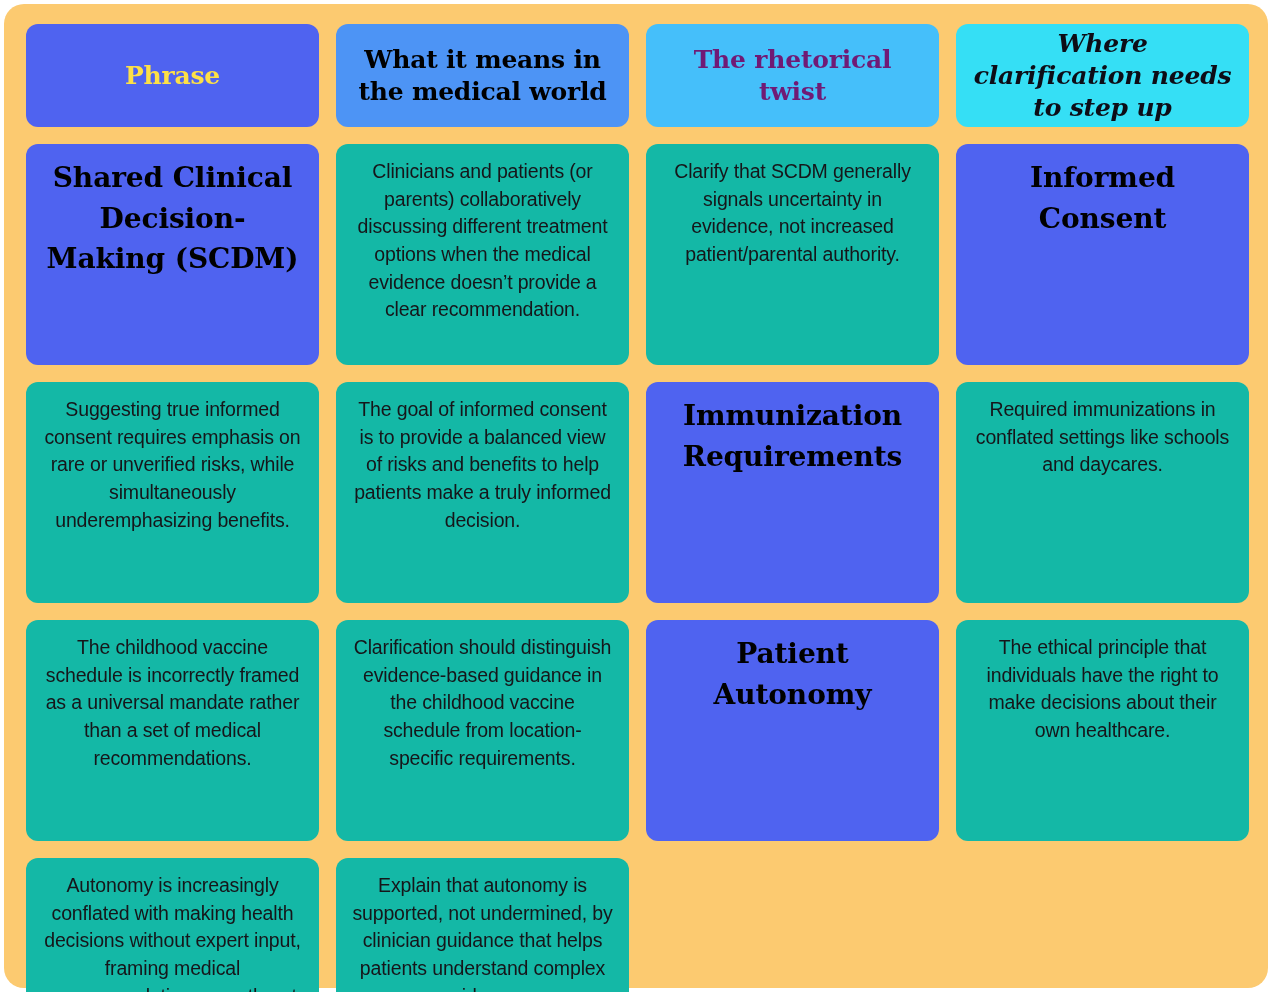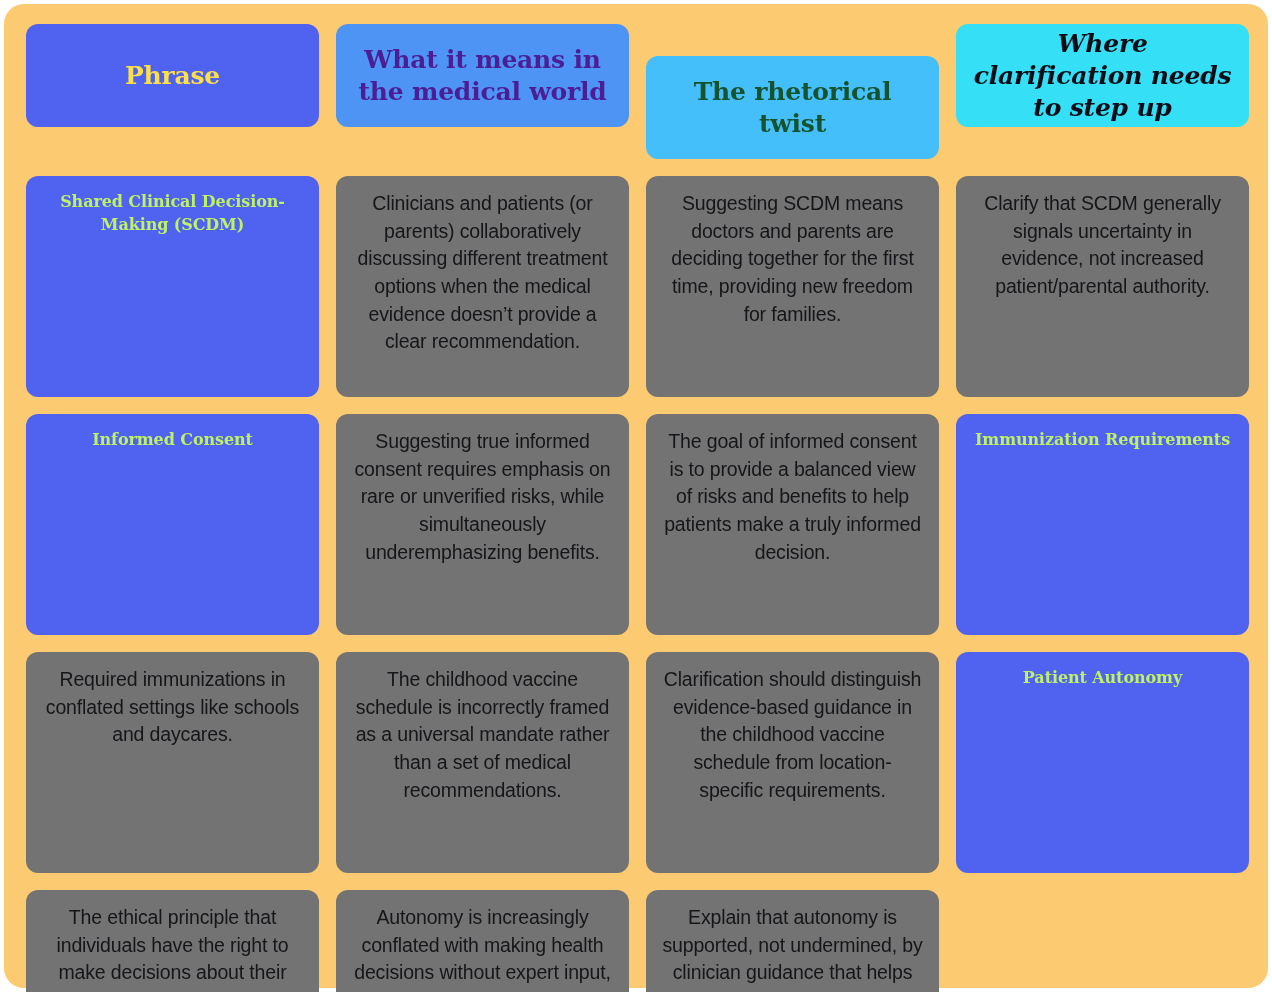--- a/index.html
+++ b/index.html
@@ -44,45 +44,45 @@
     height: 103px;
     box-sizing: border-box;
     padding: 6px 14px;
     font-family: "DejaVu Serif", "Liberation Serif", serif;
     font-weight: 700;
     font-size: 25px;
     line-height: 1.28;
     letter-spacing: -0.2px;
   }
   .hdr.c0 { background: #4F63F0; color: #fde047; font-size: 25px; }
-  .hdr.c1 { background: #4D94F5; color: #4c1d95; }
-  .hdr.c2 { background: #45BFFA; color: #14532d; margin-top: 32px; }
+  .hdr.c1 { background: #4D94F5; color: #000000; }
+  .hdr.c2 { background: #45BFFA; color: #701a75; }
   .hdr.c3 { background: #35DFF5; color: #0d0d17; font-style: italic; }
 
   
   .rowlabel {
     background: #4F63F0;
-    color: #bef264;
+    color: #000000;
     border-radius: 12px;
     display: flex;
     align-items: center;
     justify-content: center;
     text-align: center;
     padding: 10px 18px;
     box-sizing: border-box;
     font-family: "DejaVu Serif", "Liberation Serif", serif;
     font-weight: 700;
-    font-size: 16px;
+    font-size: 28px;
     line-height: 1.45;
     letter-spacing: -0.1px;
   }
 
   
   .cell {
-    background: #737373;
+    background: #14b8a6;
     color: #16161a;
     border-radius: 12px;
     display: flex;
     align-items: center;
     justify-content: center;
     text-align: center;
     padding: 14px 16px;
     box-sizing: border-box;
     font-family: "Liberation Sans", sans-serif;
     font-size: 19.5px;
@@ -119,23 +119,20 @@
       <span class="txt">Where clarification needs to step up</span>
     </div>
 
     <div class="rowlabel r0">
       <span class="txt">Shared Clinical Decision-Making (SCDM)</span>
     </div>
     <div class="cell r0">
       <span class="txt">Clinicians and patients (or parents) collaboratively discussing different treatment options when the medical evidence doesn’t provide a clear recommendation.</span>
     </div>
     <div class="cell r0">
-      <span class="txt">Suggesting SCDM means doctors and parents are deciding together for the first time, providing new freedom for families.</span>
-    </div>
-    <div class="cell r0">
       <span class="txt">Clarify that SCDM generally signals uncertainty in evidence, not increased patient/parental authority.</span>
     </div>
 
     <div class="rowlabel r1">
       <span class="txt">Informed Consent</span>
     </div>
     <div class="cell r1">
       <span class="txt">Suggesting true informed consent requires emphasis on rare or unverified risks, while simultaneously underemphasizing benefits.</span>
     </div>
     <div class="cell r1">

